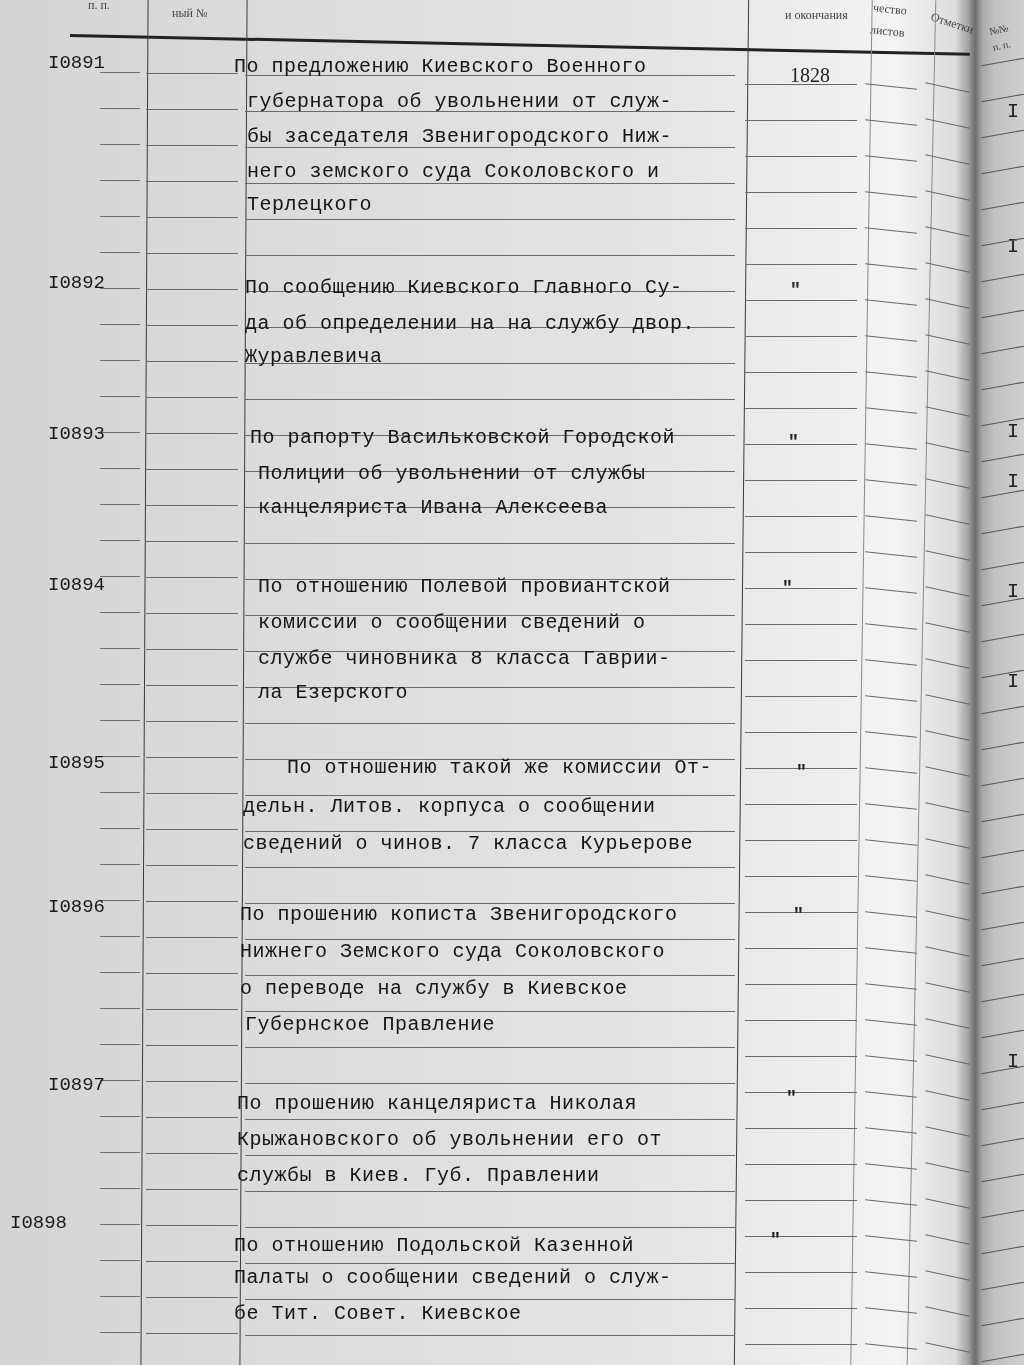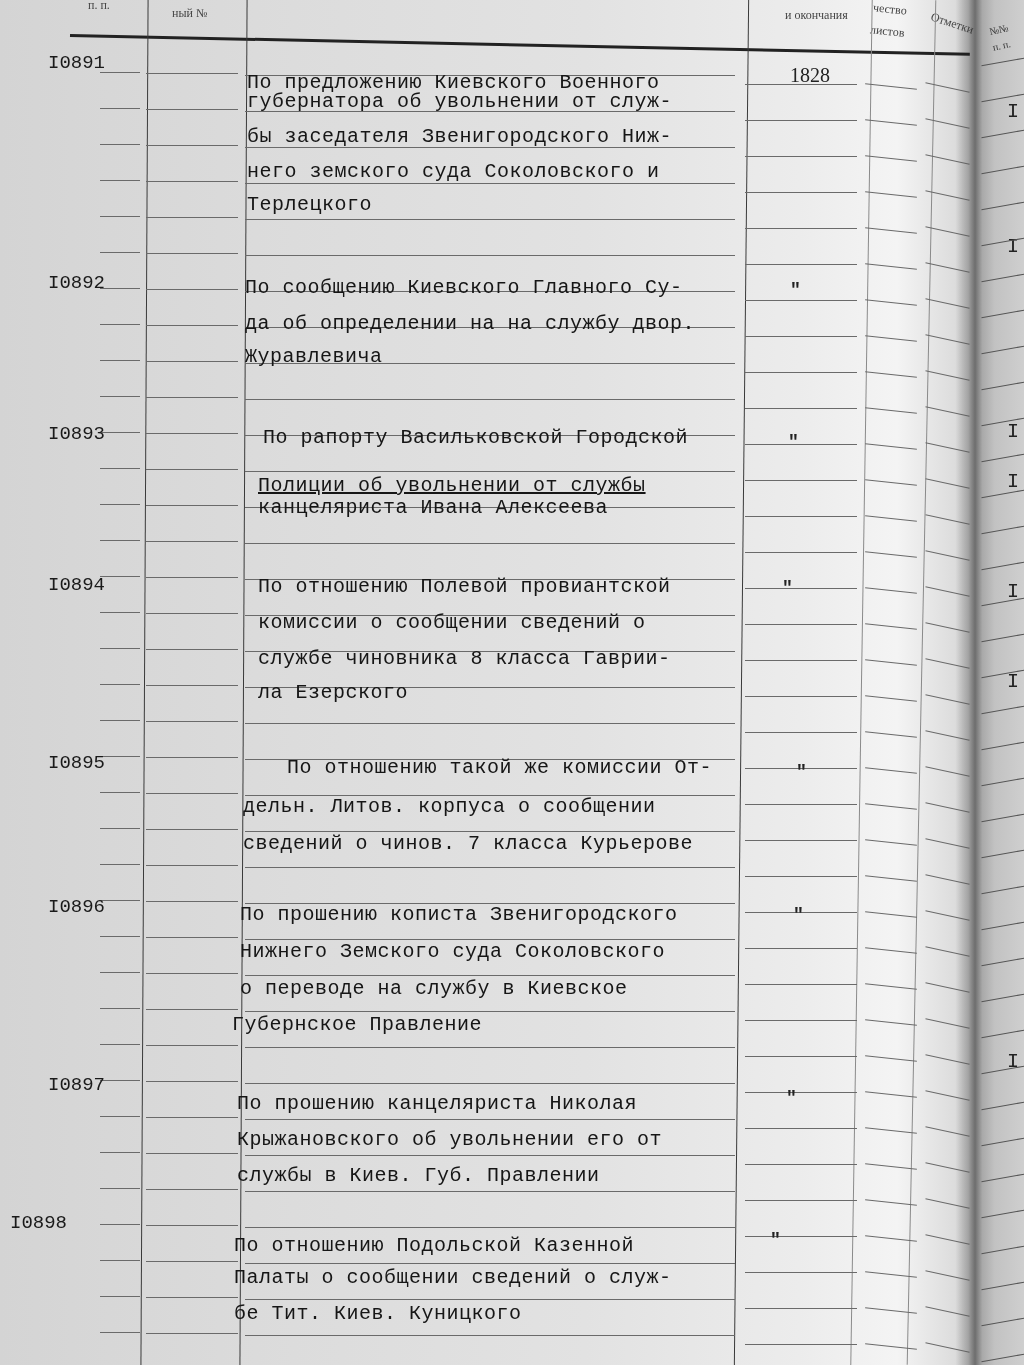--- a/index.html
+++ b/index.html
@@ -290,40 +290,40 @@
       <div class="rule" style="left: 100px; top: 1332px; width: 40px;"></div>
       <div class="rule" style="left: 146px; top: 1332.83px; width: 92px;"></div>
       <div class="rule" style="left: 245px; top: 1334.61px; width: 490px;"></div>
       <div class="rule" style="left: 745px; top: 1343.61px; width: 112px;"></div>
       <div class="rule" style="left: 865px; top: 1345.77px; width: 52px; transform: rotate(6deg);"></div>
       <div class="rule" style="left: 925px; top: 1346.85px; width: 45px; transform: rotate(12deg);"></div>
     </div>
 
   <div>
     <div class="entry-num" style="top:52px;">I0891</div>
-    <div class="entry-line" style="left:247px; top:55px;margin-top:16px;">По предложению Киевского Военного</div>
+    <div class="entry-line" style="left:234px; top:55px;">По предложению Киевского Военного</div>
     <div class="entry-line" style="left:247px; top:90px;">губернатора об увольнении от служ-</div>
     <div class="entry-line" style="left:247px; top:125px;">бы заседателя Звенигородского Ниж-</div>
     <div class="entry-line" style="left:247px; top:160px;">него  земского суда Соколовского и</div>
     <div class="entry-line" style="left:247px; top:193px;">Терлецкого</div>
     <div class="year" style="top:64px;">1828</div>
   </div>
 
   <div>
     <div class="entry-num" style="top:272px;">I0892</div>
     <div class="entry-line" style="left:245px; top:276px;">По сообщению Киевского Главного Су-</div>
     <div class="entry-line" style="left:245px; top:312px;">да об определении на на службу двор.</div>
     <div class="entry-line" style="left:245px; top:345px;">Журавлевича</div>
     <div class="ditto" style="left:790px; top:280px;">"</div>
   </div>
 
   <div>
     <div class="entry-num" style="top:423px;">I0893</div>
-    <div class="entry-line" style="left:263px; top:426px;">По рапорту Васильковской Городской</div>
-    <div class="entry-line" style="left:258px; top:474px;text-decoration:underline;">Полиции об увольнении от службы</div>
+    <div class="entry-line" style="left:250px; top:426px;">По рапорту Васильковской Городской</div>
+    <div class="entry-line" style="left:258px; top:462px;">Полиции об увольнении от службы</div>
     <div class="entry-line" style="left:258px; top:496px;">канцеляриста Ивана Алексеева</div>
     <div class="ditto" style="left:788px; top:432px;">"</div>
   </div>
 
   <div>
     <div class="entry-num" style="top:574px;">I0894</div>
     <div class="entry-line" style="left:258px; top:575px;">По отношению Полевой провиантской</div>
     <div class="entry-line" style="left:258px; top:611px;">комиссии о сообщении сведений о</div>
     <div class="entry-line" style="left:258px; top:647px;">службе чиновника 8 класса Гаврии-</div>
     <div class="entry-line" style="left:258px; top:681px;">ла Езерского</div>
@@ -336,37 +336,37 @@
     <div class="entry-line" style="left:243px; top:795px;">дельн. Литов. корпуса о сообщении</div>
     <div class="entry-line" style="left:243px; top:832px;">сведений о чинов. 7 класса Курьерове</div>
     <div class="ditto" style="left:796px; top:762px;">"</div>
   </div>
 
   <div>
     <div class="entry-num" style="top:896px;">I0896</div>
     <div class="entry-line" style="left:240px; top:903px;">По прошению кописта Звенигородского</div>
     <div class="entry-line" style="left:240px; top:940px;">Нижнего Земского суда Соколовского</div>
     <div class="entry-line" style="left:240px; top:977px;">о переводе на службу в Киевское</div>
-    <div class="entry-line" style="left:232px; top:1013px;">Губернское Правление</div>
+    <div class="entry-line" style="left:245px; top:1013px;">Губернское Правление</div>
     <div class="ditto" style="left:793px; top:905px;">"</div>
   </div>
 
   <div>
     <div class="entry-num" style="top:1074px;">I0897</div>
     <div class="entry-line" style="left:237px; top:1092px;">По прошению канцеляриста Николая</div>
     <div class="entry-line" style="left:237px; top:1128px;">Крыжановского об увольнении его от</div>
     <div class="entry-line" style="left:237px; top:1164px;">службы в Киев. Губ. Правлении</div>
     <div class="ditto" style="left:786px; top:1088px;">"</div>
   </div>
 
   <div>
     <div class="entry-num" style="top:1212px; left:10px;">I0898</div>
     <div class="entry-line" style="left:234px; top:1234px;">По отношению Подольской Казенной</div>
     <div class="entry-line" style="left:234px; top:1266px;">Палаты о сообщении сведений о служ-</div>
-    <div class="entry-line" style="left:234px; top:1302px;">бе Тит. Киев. Куницкого</div>
+    <div class="entry-line" style="left:234px; top:1302px;">бе Тит. Совет. Киевское</div>
     <div class="ditto" style="left:770px; top:1230px;">"</div>
   </div>
 
   <div class="fold-shadow"></div>
 </div>
 
 <div class="next-page">
   <div class="np-head">
     <div>№№</div>
     <div>п. п.</div>

